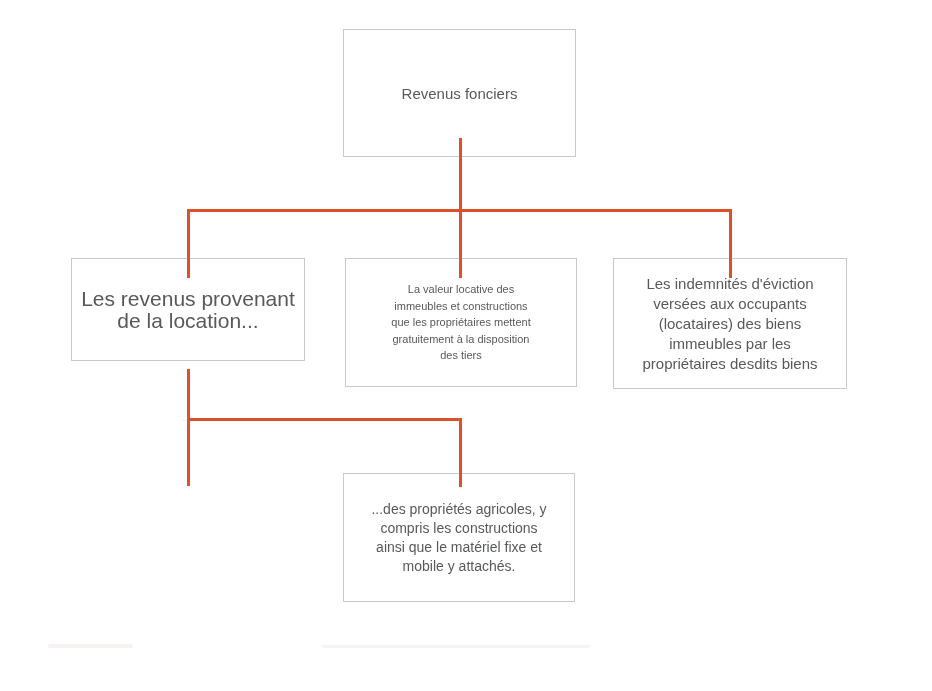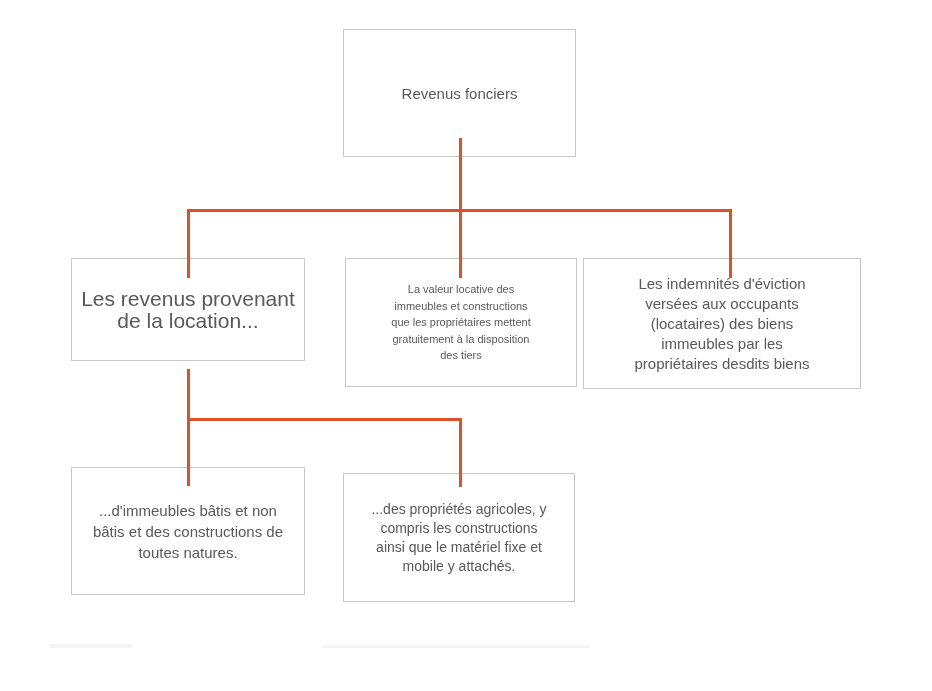--- a/index.html
+++ b/index.html
@@ -38,21 +38,21 @@
     position: absolute;
     background: #f7f3f3;
     border-radius: 2px;
     z-index: 0;
   }
 
   
   #node-root            { left: 343px; top: 29px;  width: 233px; height: 128px; font-size: 15px; line-height: 21px; }
   #node-location        { left: 71px;  top: 258px; width: 234px; height: 103px; font-size: 21px; line-height: 22px; }
   #node-valeur-locative { left: 345px; top: 258px; width: 232px; height: 129px; font-size: 11px; line-height: 16.5px; }
-  #node-indemnites      { left: 583px; top: 258px; width: 278px; height: 131px; font-size: 15px; line-height: 20px; }
+  #node-indemnites      { left: 613px; top: 258px; width: 234px; height: 131px; font-size: 15px; line-height: 20px; }
   #node-immeubles-batis { left: 71px;  top: 467px; width: 234px; height: 128px; font-size: 15px; line-height: 21px; }
   #node-proprietes-agricoles { left: 343px; top: 473px; width: 232px; height: 129px; font-size: 14px; line-height: 19px; }
 
   
   #conn-root-drop       { left: 458.5px; top: 138px;   width: 3px;   height: 140px; }
   #conn-upper-h         { left: 186.5px; top: 208.5px; width: 545px; height: 3px; }
   #conn-upper-left-v    { left: 186.5px; top: 208.5px; width: 3px;   height: 69px; }
   #conn-upper-right-v   { left: 728.5px; top: 208.5px; width: 3px;   height: 69px; }
   #conn-location-drop   { left: 186.5px; top: 369px;   width: 3px;   height: 117px; }
   #conn-lower-h         { left: 186.5px; top: 417.5px; width: 275px; height: 3px; }
@@ -84,23 +84,20 @@
 que les propriétaires mettent
 gratuitement à la disposition
 des tiers</div>
 
   <div class="node" id="node-indemnites">Les indemnités d'éviction
 versées aux occupants
 (locataires) des biens
 immeubles par les
 propriétaires desdits biens</div>
 
-  <div class="node" id="node-immeubles-batis">...d'immeubles bâtis et non
-bâtis et des constructions de
-toutes natures.</div>
 
   <div class="node" id="node-proprietes-agricoles">...des propriétés agricoles, y
 compris les constructions
 ainsi que le matériel fixe et
 mobile y attachés.</div>
 
   <div class="artifact" id="artifact-left"></div>
   <div class="artifact" id="artifact-mid"></div>
 
 </div>

